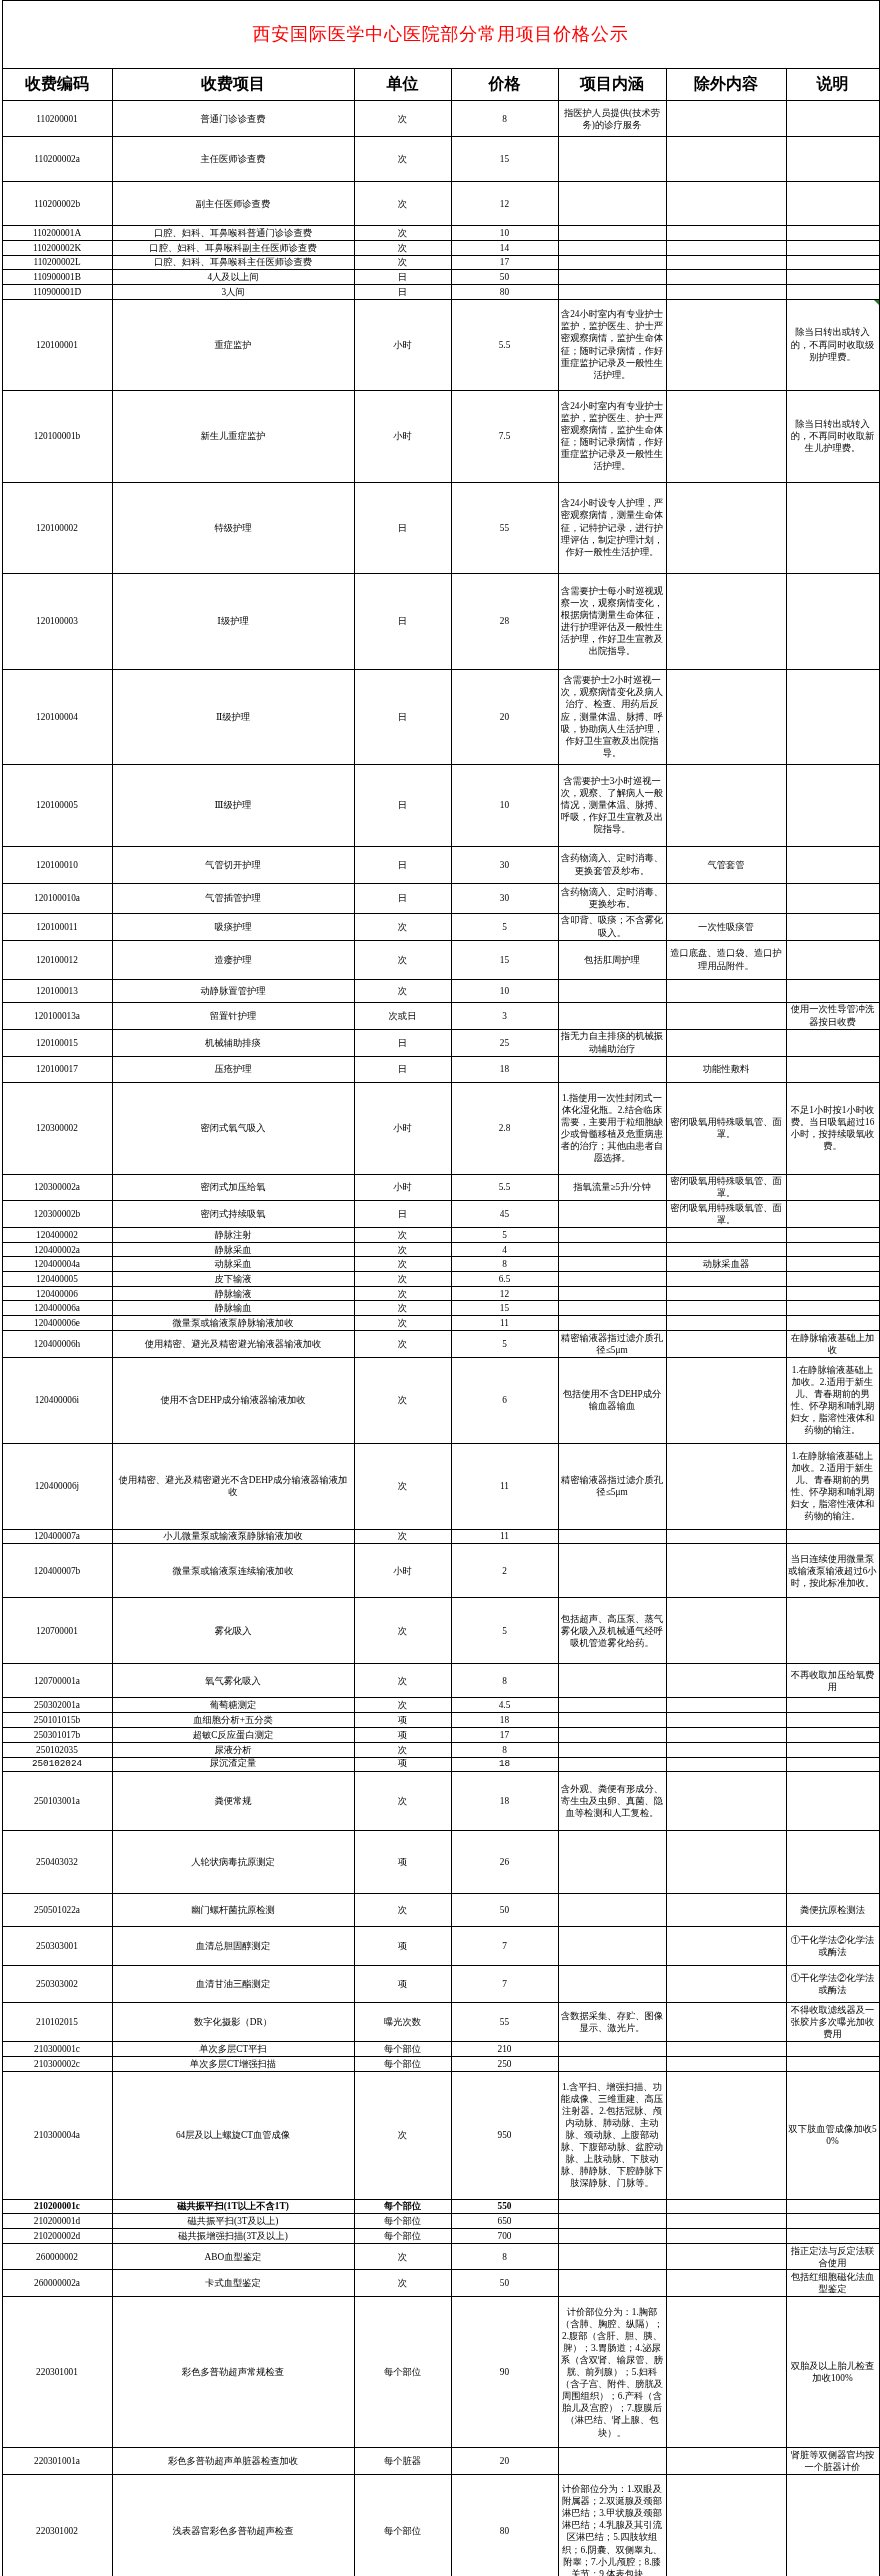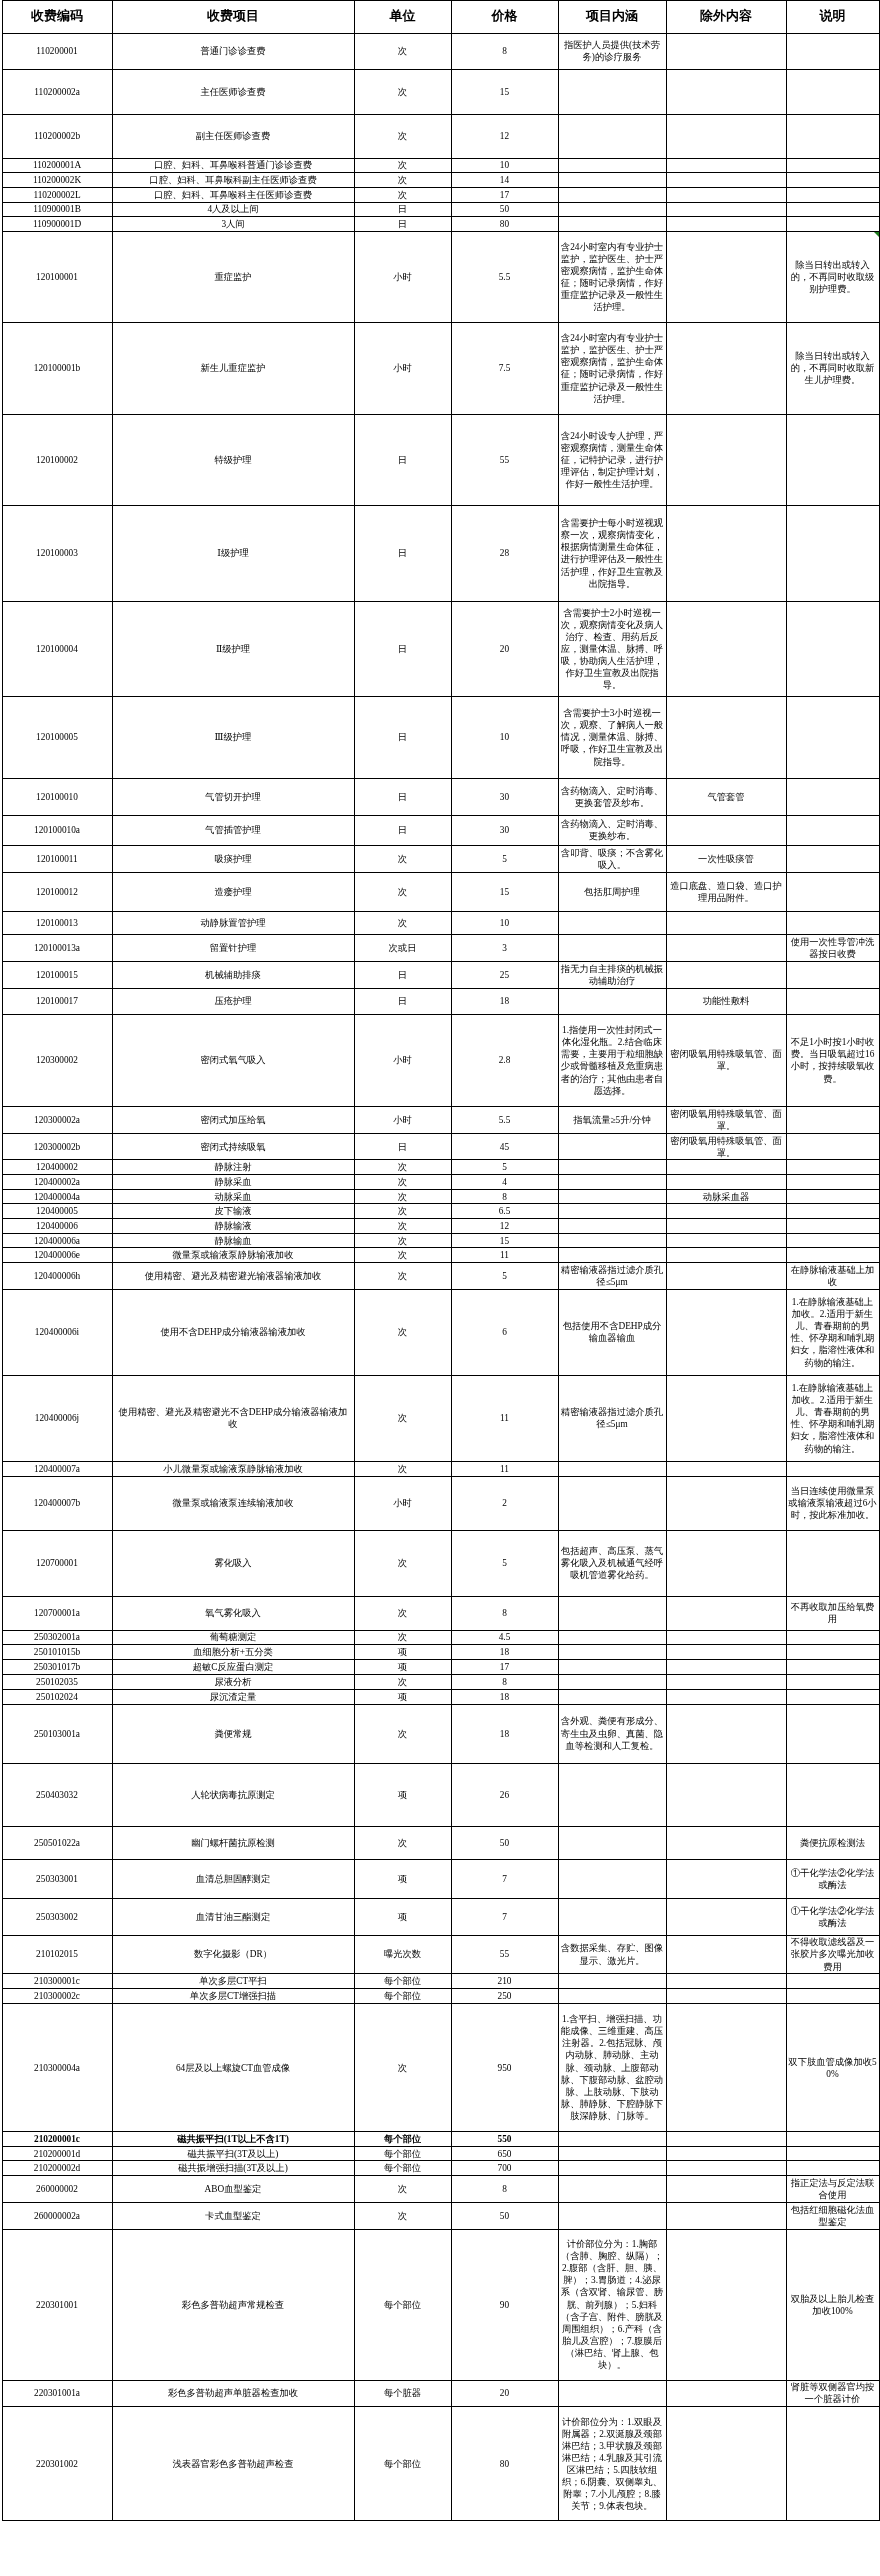--- a/index.html
+++ b/index.html
@@ -8,21 +8,21 @@
   table.price{border-collapse:collapse;width:878px;table-layout:fixed;border:1.6px solid #000;}
   col.c-code{width:110px;}
   col.c-item{width:242px;}
   col.c-unit{width:97px;}
   col.c-price{width:107px;}
   col.c-conn{width:108px;}
   col.c-excl{width:120px;}
   col.c-note{width:93px;}
   td,th{border:0.8px solid #000;text-align:center;vertical-align:middle;
         padding:0.8px 1.6px;font-size:9.3px;line-height:1.3;word-break:break-all;overflow:hidden;}
-  th{font-weight:bold;font-size:13px;height:30px;}
+  th{font-weight:bold;font-size:16px;height:30px;}
   td.title-cell{height:65px;border-bottom:0.8px solid #000;}
   .title-text{font-size:18px;letter-spacing:0.8px;font-weight:normal;}
   td.cell-note{position:relative;}
   .corner{position:absolute;top:0;right:0;width:0;height:0;
           border-left:5.4px solid transparent;border-top:5.4px solid #1e7b1e;}
 </style>
 </head>
 <body>
 
 <div class="sheet">
@@ -31,20 +31,25 @@
       <col class="c-code">
         <col class="c-item">
         <col class="c-unit">
         <col class="c-price">
       <col class="c-conn">
         <col class="c-excl">
         <col class="c-note">
     </colgroup>
     <thead>
       <tr>
+        <td colspan="7" class="title-cell">
+          <span class="title-text" style="color: rgb(255, 0, 0);">西安国际医学中心医院部分常用项目价格公示</span>
+        </td>
+      </tr>
+      <tr>
         <th>收费编码</th>
         <th>收费项目</th>
         <th>单位</th>
         <th>价格</th>
         <th>项目内涵</th>
         <th>除外内容</th>
         <th>说明</th>
       </tr>
     </thead>
     <tbody>
@@ -428,21 +433,21 @@
         </tr>
         <tr style="height: 14px;">
           <td class="cell-code">250102035</td>
           <td class="cell-item">尿液分析</td>
           <td class="cell-unit">次</td>
           <td class="cell-price">8</td>
           <td class="cell-connotation"></td>
           <td class="cell-exclusion"></td>
           <td class="cell-note"></td>
         </tr>
-        <tr style="height: 14px;">
+        <tr style="height: 14px; font-family: Liberation Mono, monospace;">
           <td class="cell-code">250102024</td>
           <td class="cell-item">尿沉渣定量</td>
           <td class="cell-unit">项</td>
           <td class="cell-price">18</td>
           <td class="cell-connotation"></td>
           <td class="cell-exclusion"></td>
           <td class="cell-note"></td>
         </tr>
         <tr style="height: 59px;">
           <td class="cell-code">250103001a</td>

